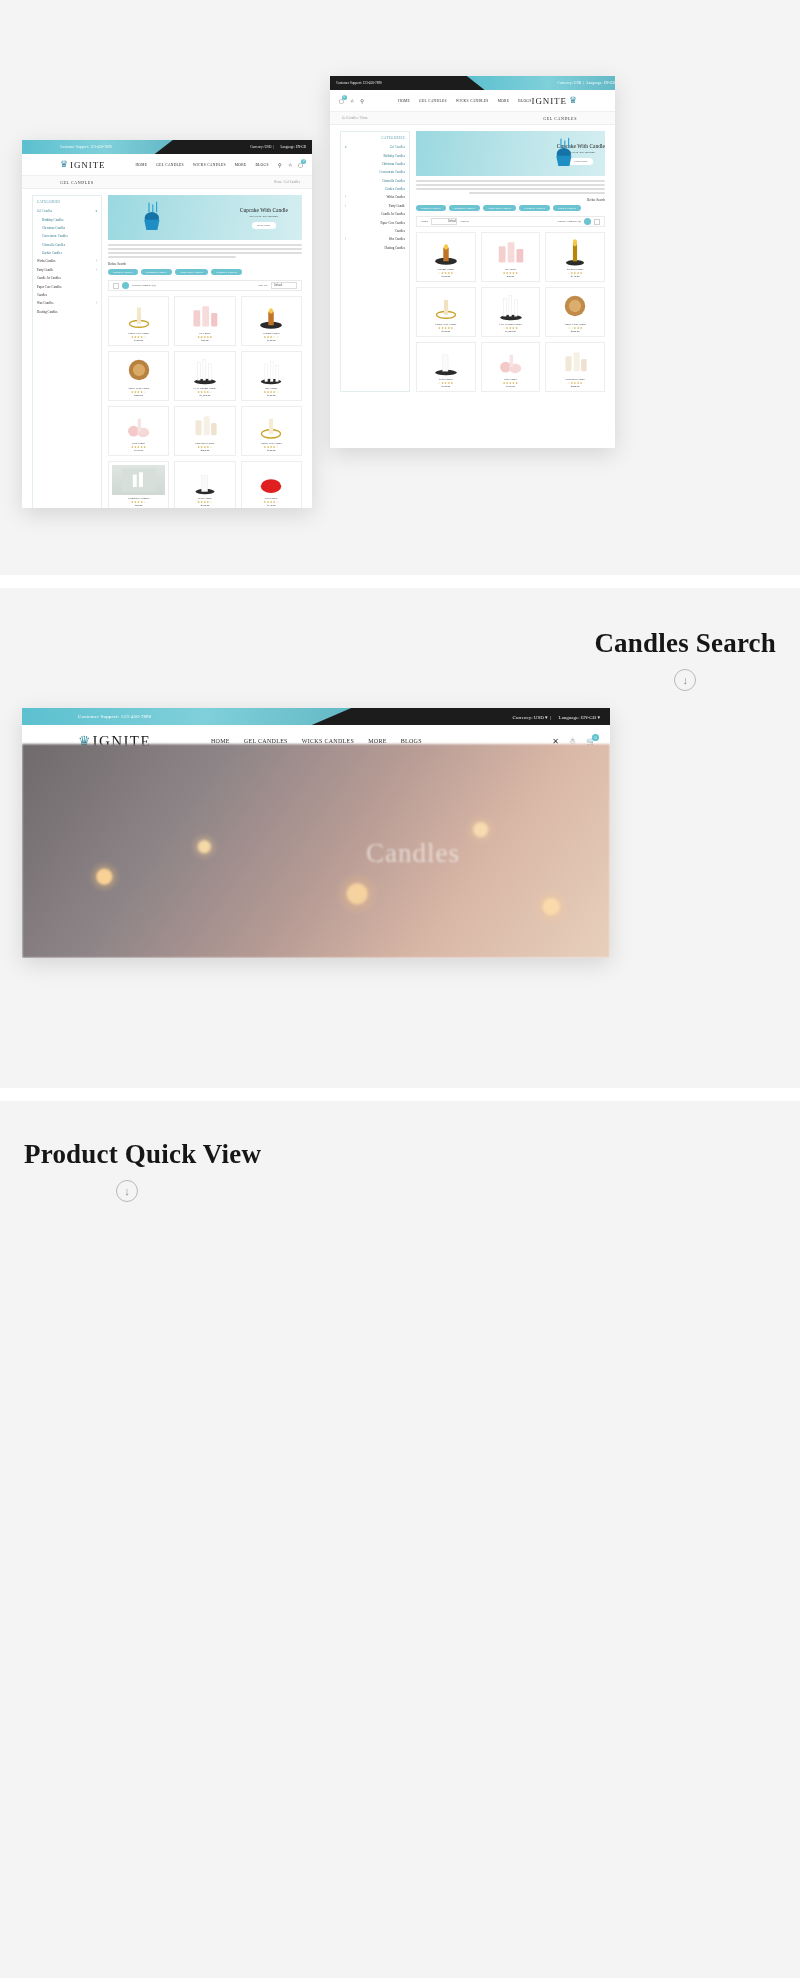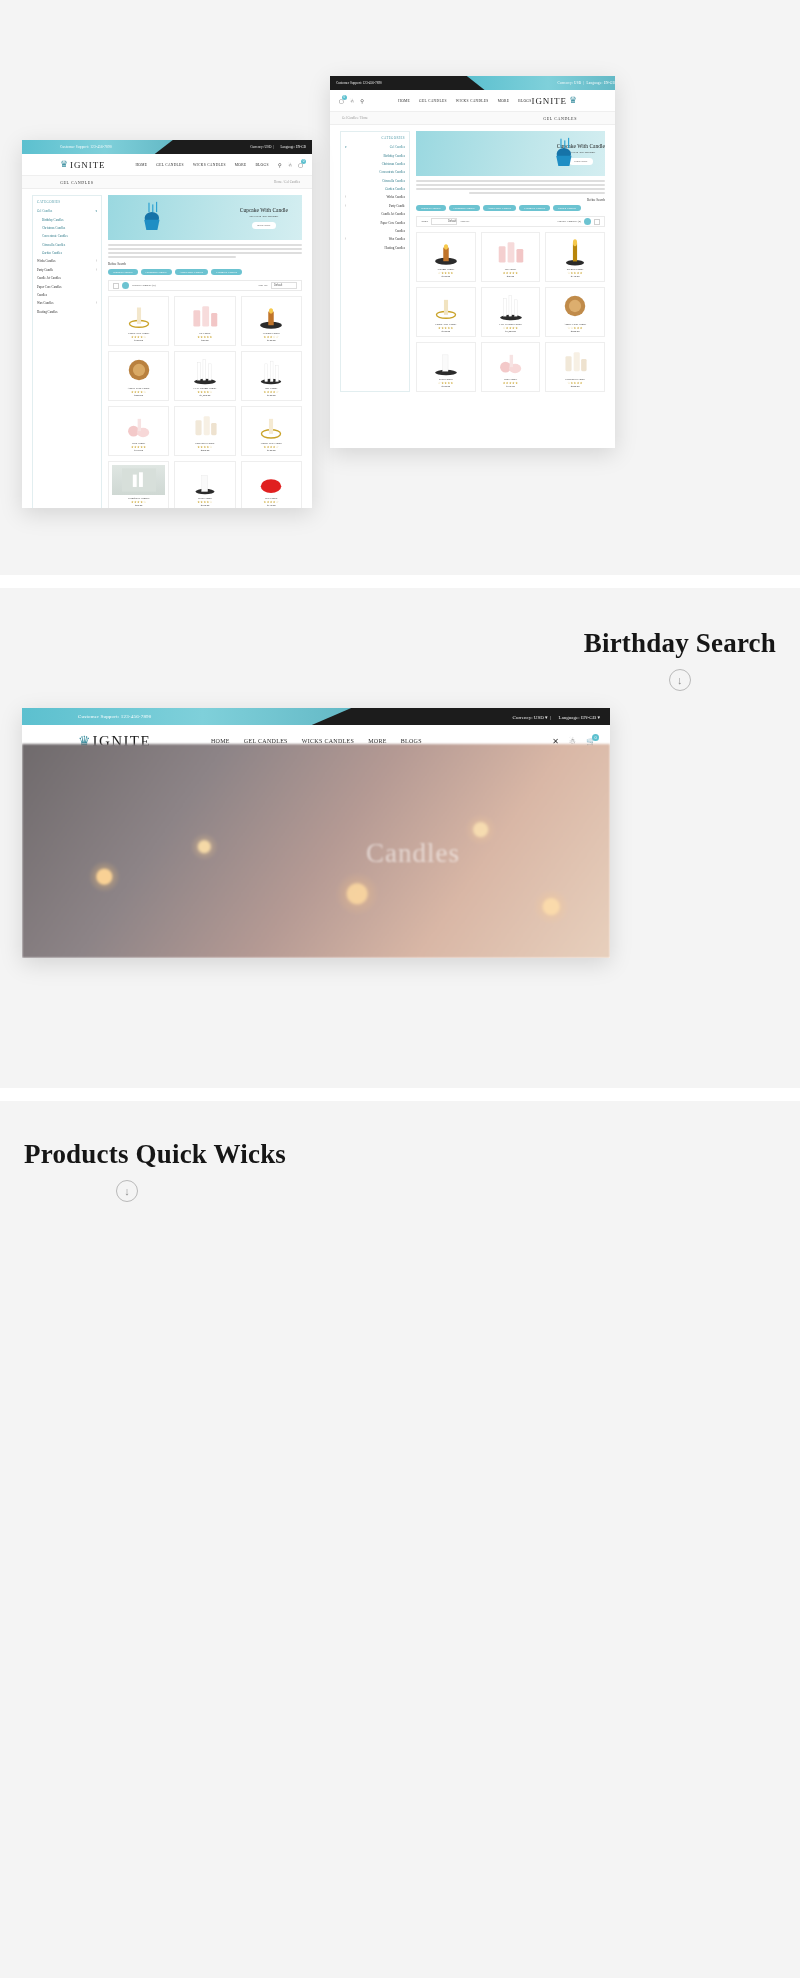--- a/index.html
+++ b/index.html
@@ -675,21 +675,21 @@
       </div>
     </div>
   </div>
 </div>
 
 <div class="section sec-white" style="height:13px;background:#fff;"></div>
 
 <div class="section" style="height:500px;">
 
   <div style="position:absolute;right:24px;top:40px;text-align:right;">
-    <div class="sec-title">Birthday Search</div>
+    <div class="sec-title">Candles Search</div>
     <div style="display:flex;justify-content:center;margin-top:10px;">
       <div class="arrow-circle">↓</div>
     </div>
   </div>
 
   <div class="mock" style="left:22px;top:120px;width:588px;height:250px;">
     <div class="topbar" style="height:17px;">
       <div class="teal" style="width:56%;"></div>
       <div class="cs" style="font-size:5px;margin-left:56px;">Customer Support: 123-456-7890</div>
       <div class="right" style="font-size:5px;right:10px;">
@@ -720,19 +720,19 @@
     <div id="adv-hero-words">Candles</div>
   </div>
 
 </div>
 
 <div class="section sec-white" style="height:13px;background:#fff;"></div>
 
 <div class="section" style="height:877px;">
 
   <div style="position:absolute;left:24px;top:38px;">
-    <div class="sec-title">Products Quick Wicks</div>
+    <div class="sec-title">Product Quick View</div>
     <div style="display:flex;justify-content:center;width:206px;margin-top:10px;">
       <div class="arrow-circle">↓</div>
     </div>
   </div>
 
 </div>
 
 </body></html>

